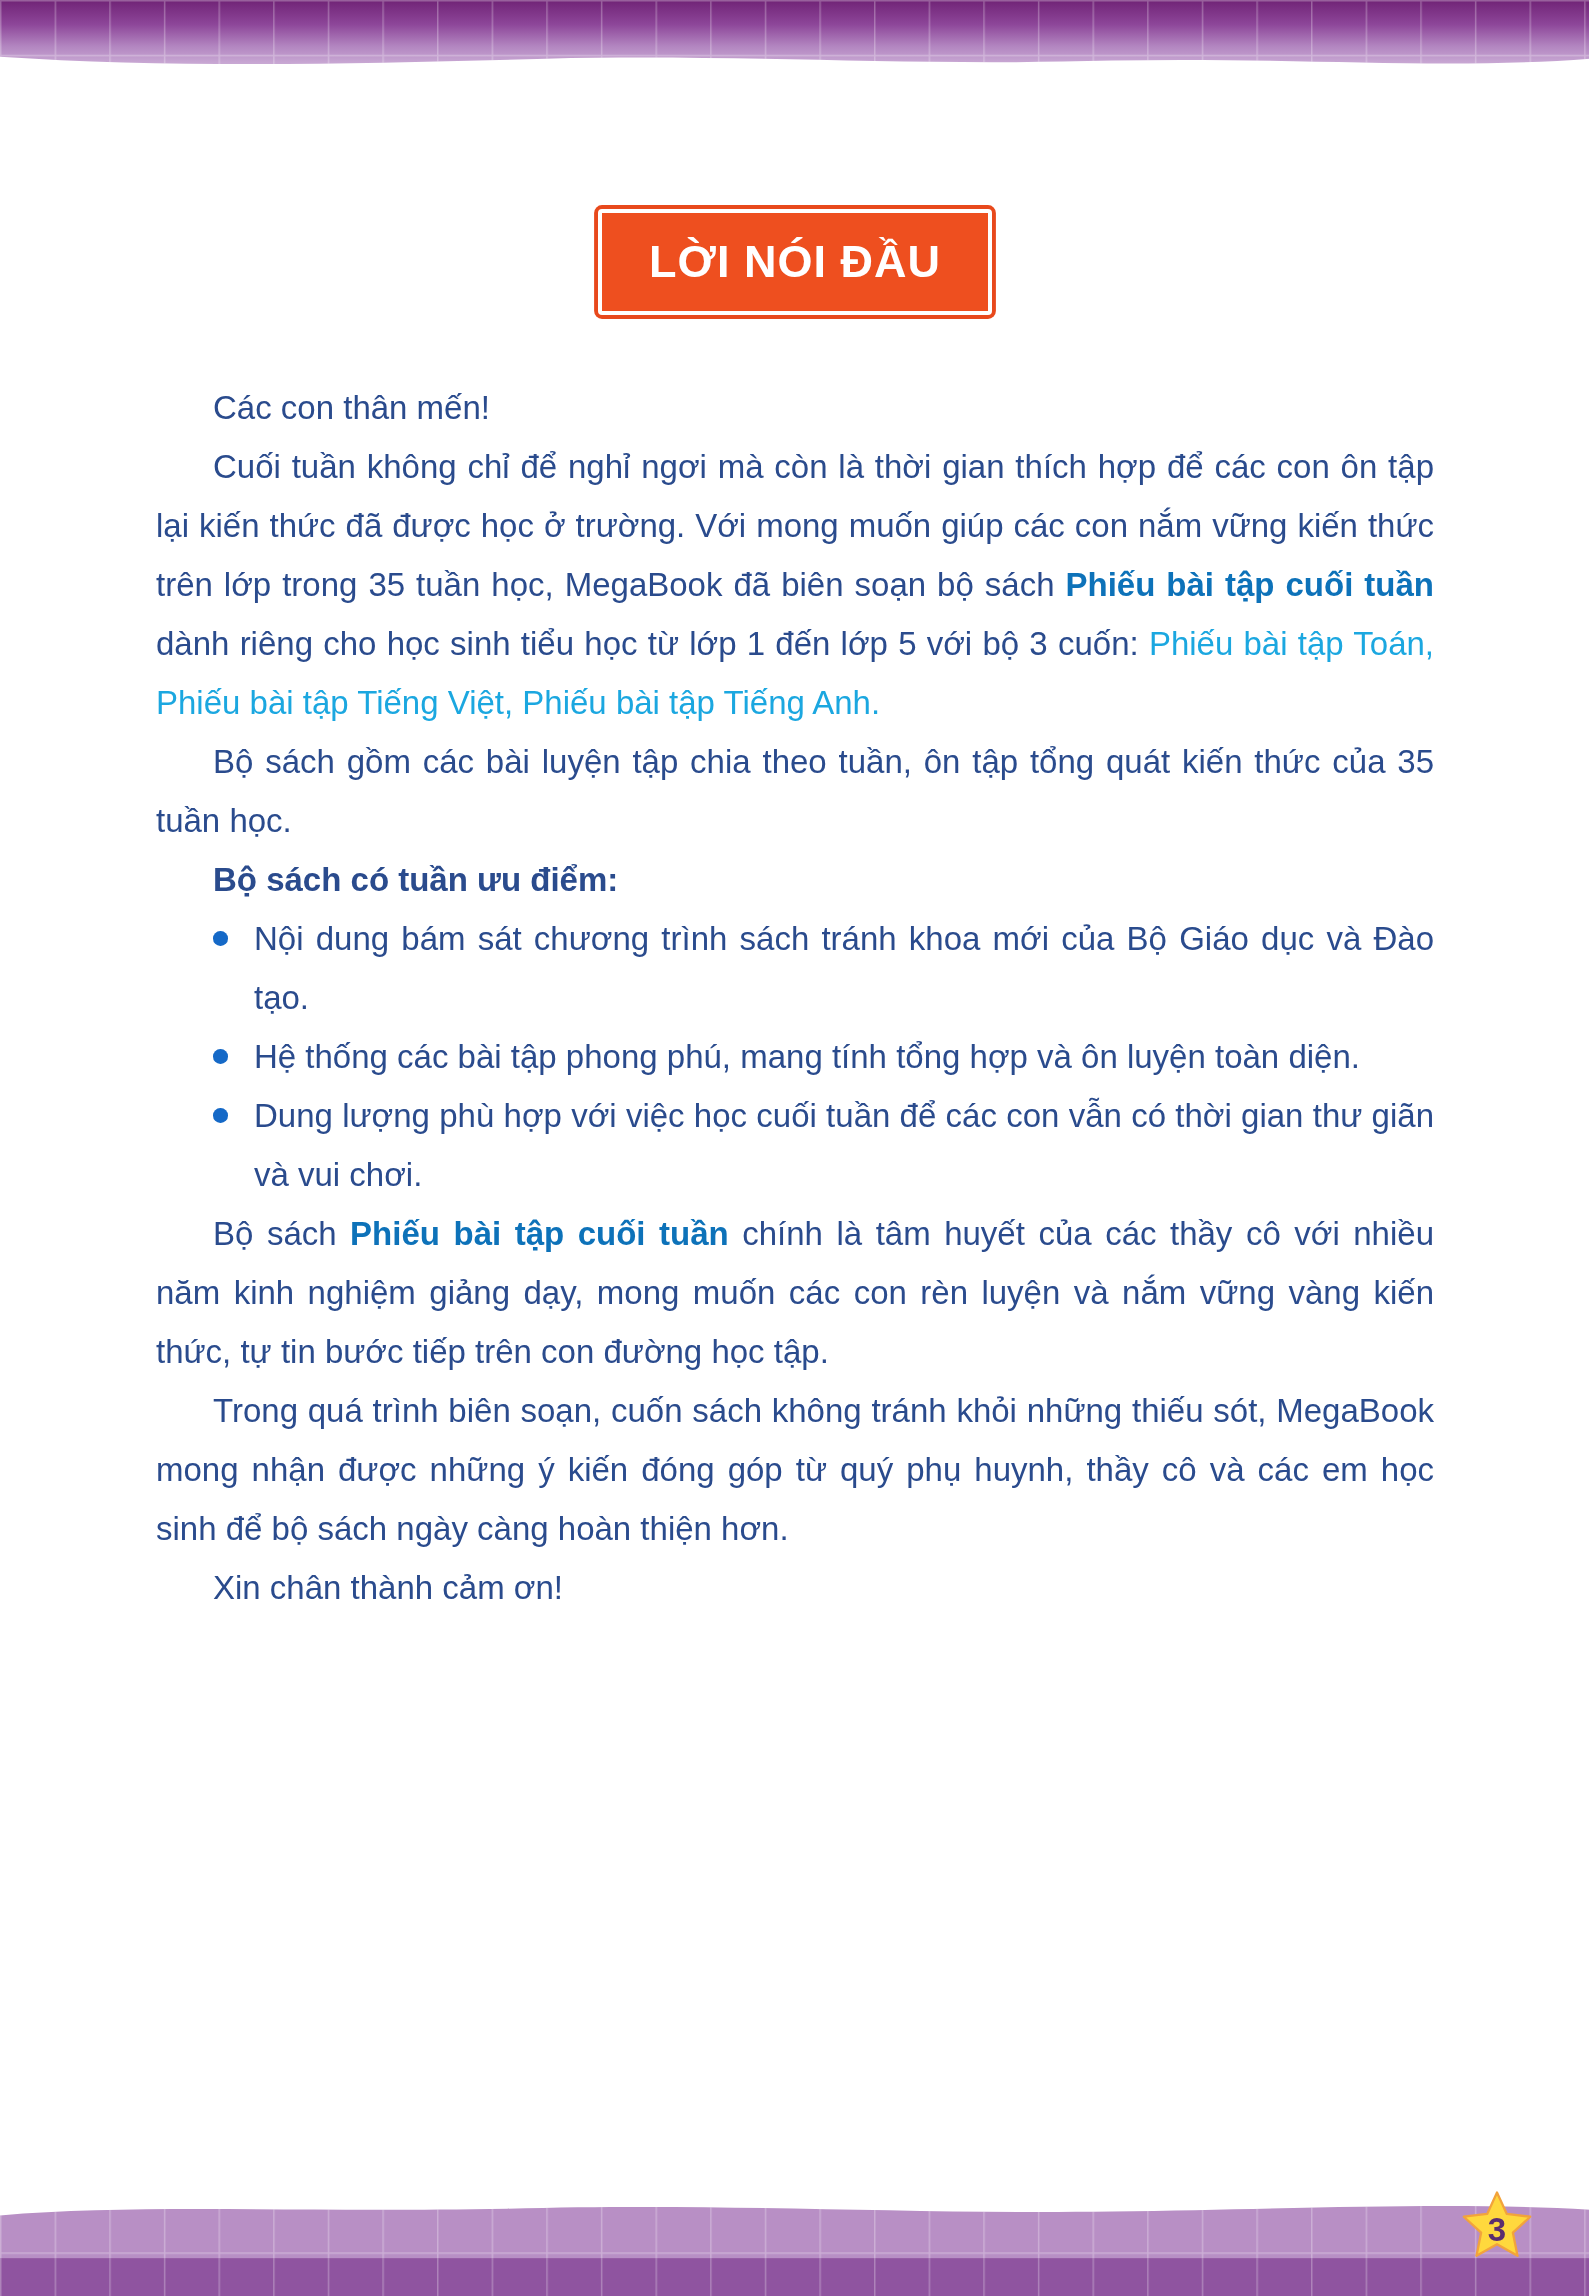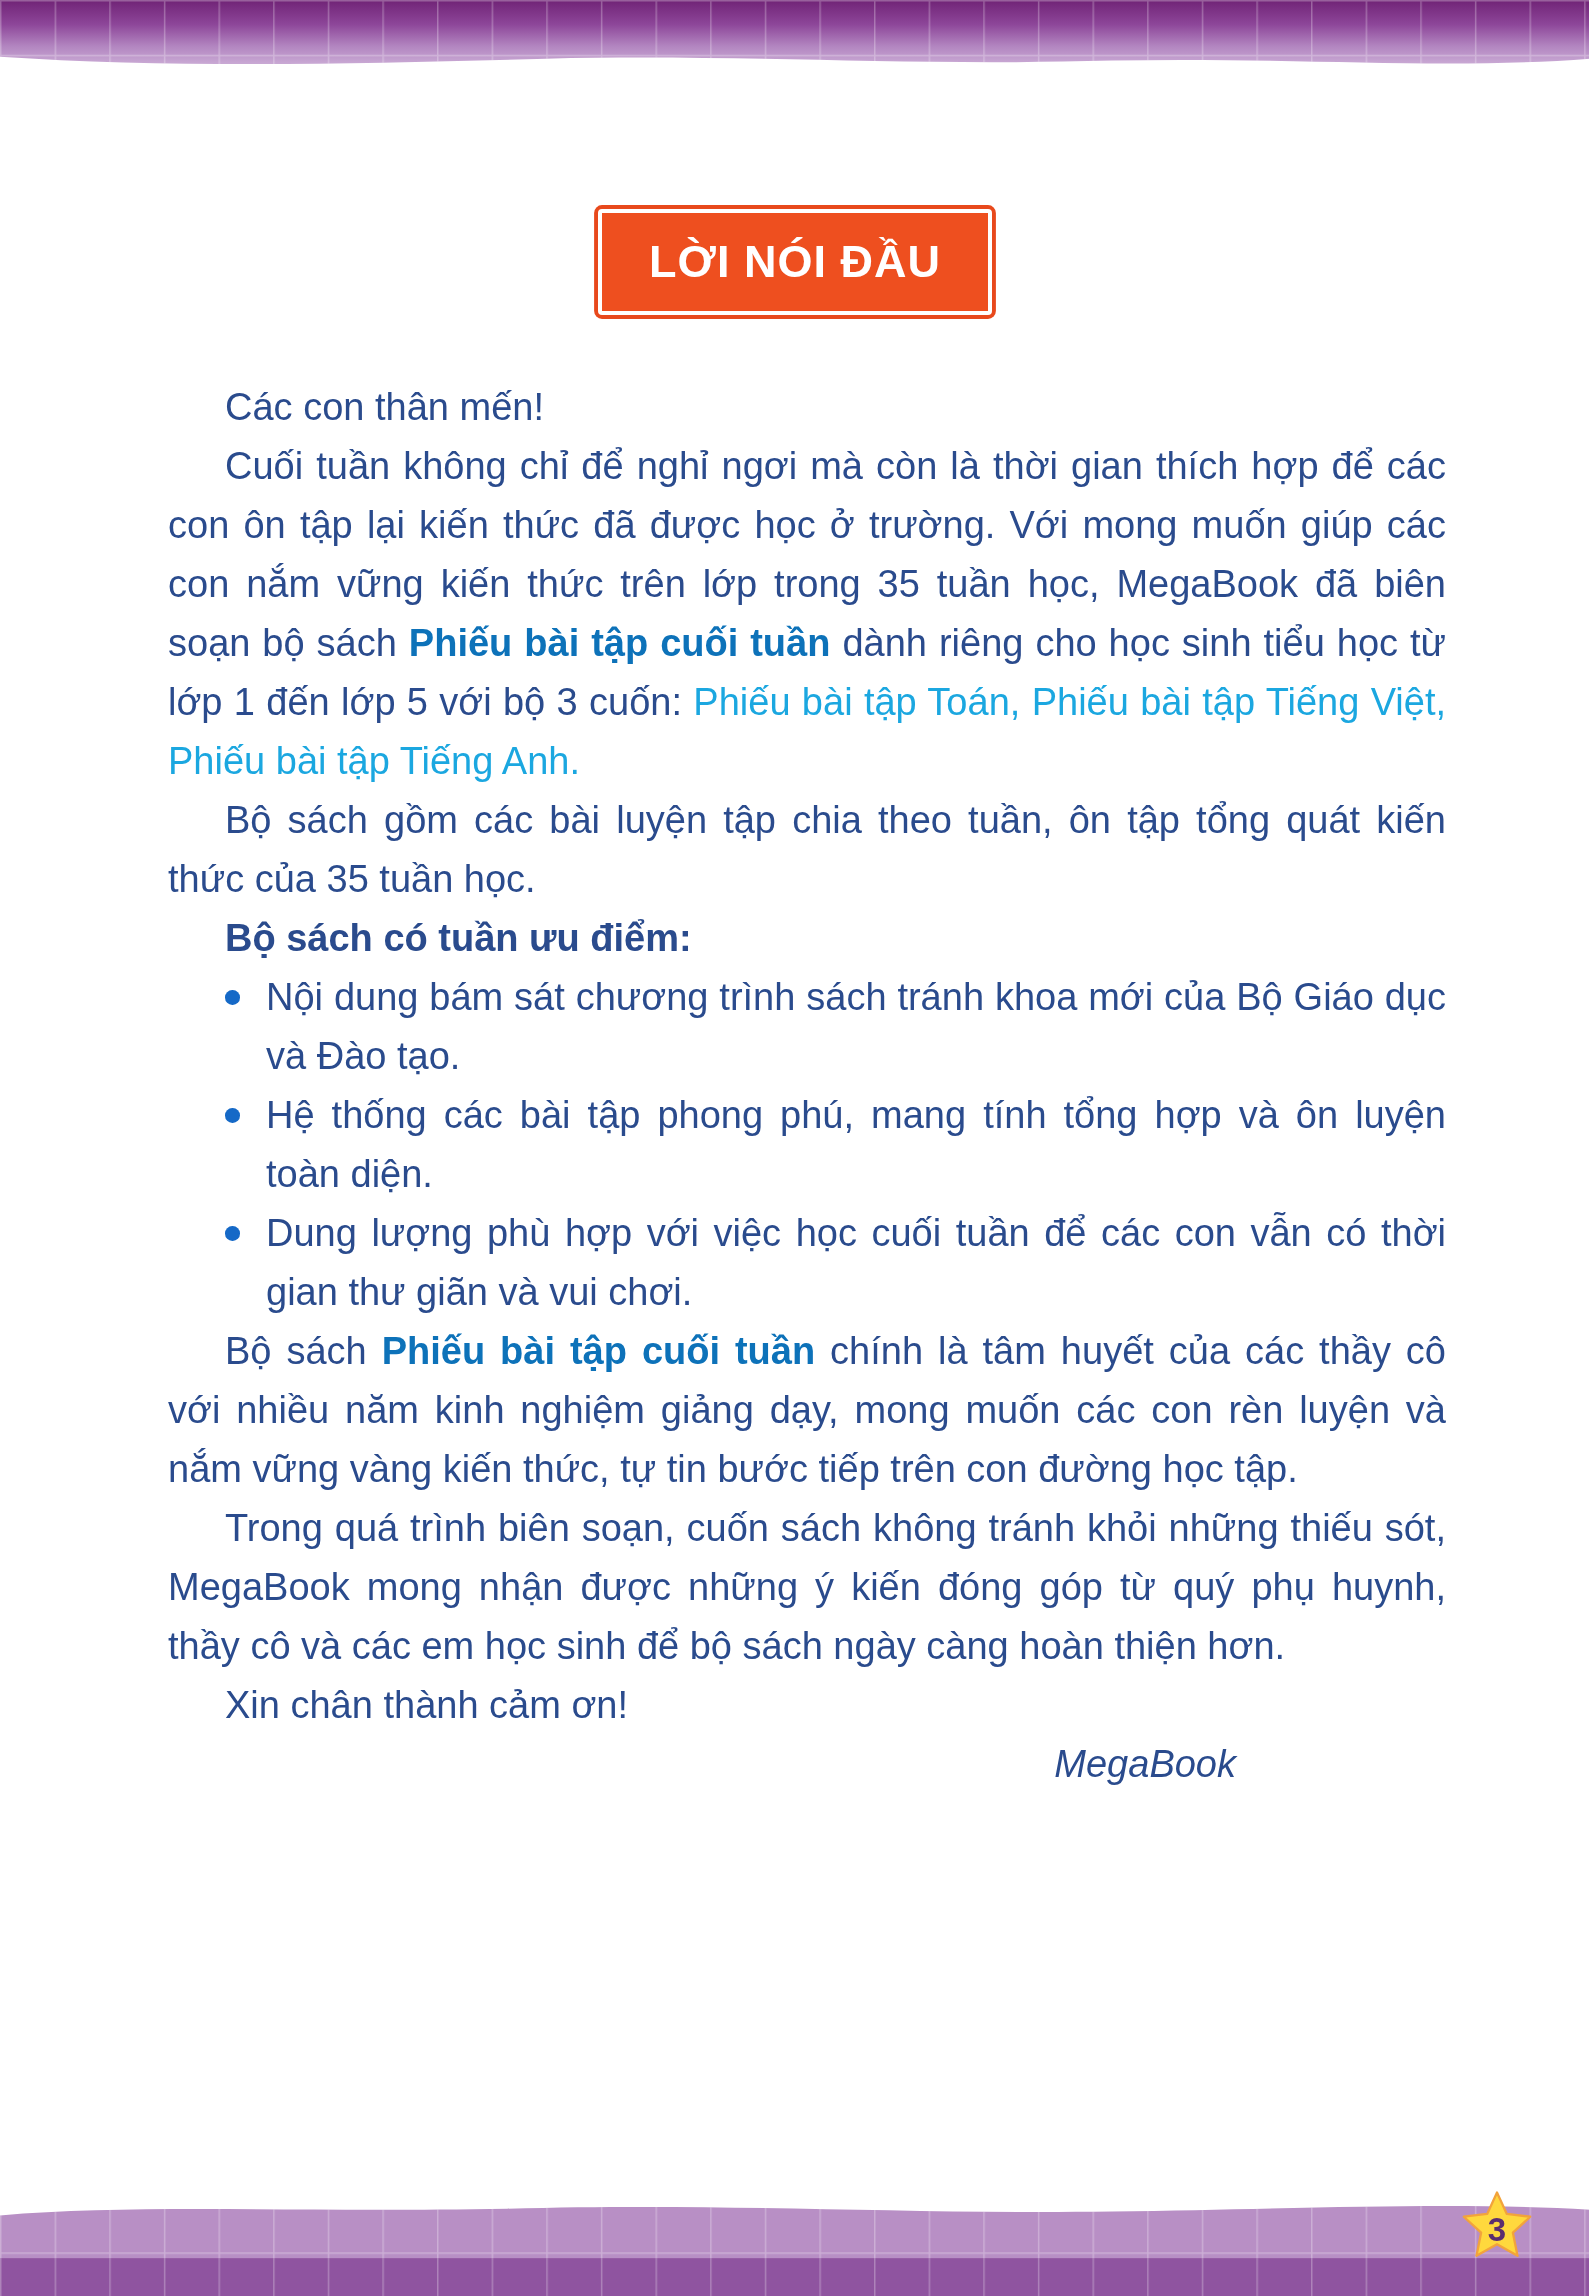--- a/index.html
+++ b/index.html
@@ -30,24 +30,24 @@
     letter-spacing: 1px;
     padding: 23px 47px;
     border: 4.9px solid #ffffff;
     box-shadow: 0 0 0 3.9px #e8491c;
     border-radius: 4px;
   }
 
   
   .content {
     position: absolute;
-    top: 378px; left: 168px;
+    top: 378px; left: 156px;
     width: 1278px;
     color: #2a4b8d;
-    font-size: 38px;
+    font-size: 33px;
     line-height: 59px;
     text-align: justify;
   }
   .para { text-indent: 57px; }
   .features-heading { text-indent: 57px; font-weight: bold; }
   .hl-bold { color: #0d72b9; font-weight: bold; }
   .hl-cyan { color: #1ba7e0; }
   ul.features { list-style: none; }
   ul.features li { position: relative; padding-left: 98px; }
   ul.features li::before {
@@ -111,21 +111,20 @@
       <li>Hệ thống các bài tập phong phú, mang tính tổng hợp và ôn luyện toàn diện.</li>
       <li>Dung lượng phù hợp với việc học cuối tuần để các con vẫn có thời gian thư giãn và vui chơi.</li>
     </ul>
 
     <p class="para"><span>Bộ sách </span><span class="hl-bold">Phiếu bài tập cuối tuần</span><span> chính là tâm huyết của các thầy cô với nhiều năm kinh nghiệm giảng dạy, mong muốn các con rèn luyện và nắm vững vàng kiến thức, tự tin bước tiếp trên con đường học tập.</span></p>
 
     <p class="para">Trong quá trình biên soạn, cuốn sách không tránh khỏi những thiếu sót, MegaBook mong nhận được những ý kiến đóng góp từ quý phụ huynh, thầy cô và các em học sinh để bộ sách ngày càng hoàn thiện hơn.</p>
 
     <p class="para">Xin chân thành cảm ơn!</p>
 
-    <p class="signature">MegaBook</p>
   </div>
 
   <svg class="bottom-band" viewBox="0 0 1630 102" preserveAspectRatio="none" aria-hidden="true">
     <path d="M0,18 C140,6 300,15 520,11 C760,5 920,17 1140,14 C1340,11 1490,4 1630,12 L1630,102 L0,102 Z" fill="#b88fc5"></path>
     <path d="M0,18 C140,6 300,15 520,11 C760,5 920,17 1140,14 C1340,11 1490,4 1630,12 L1630,102 L0,102 Z" fill="url(#gridPat)"></path>
     <rect x="0" y="62" width="1630" height="40" fill="#8f54a0"></rect>
     <rect x="0" y="62" width="1630" height="40" fill="url(#gridPat)"></rect>
   </svg>
 
   <div class="star-badge">

